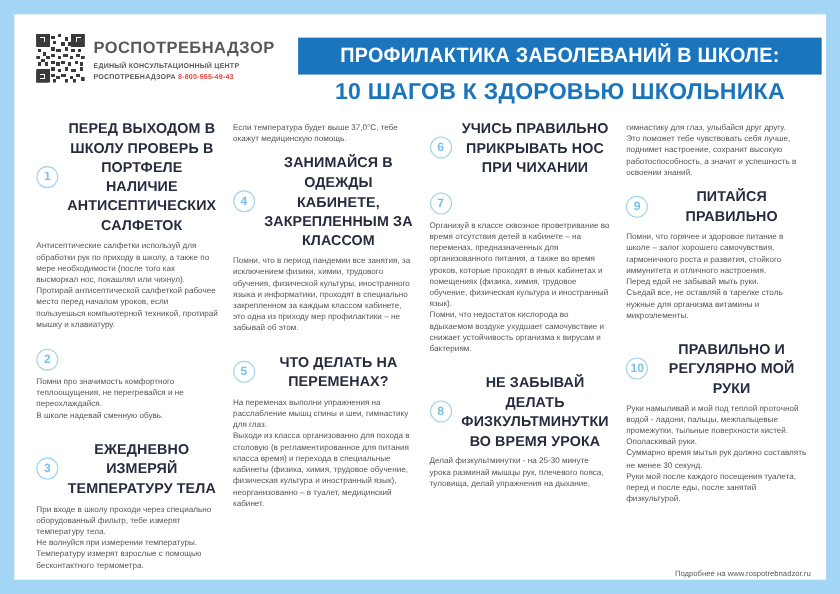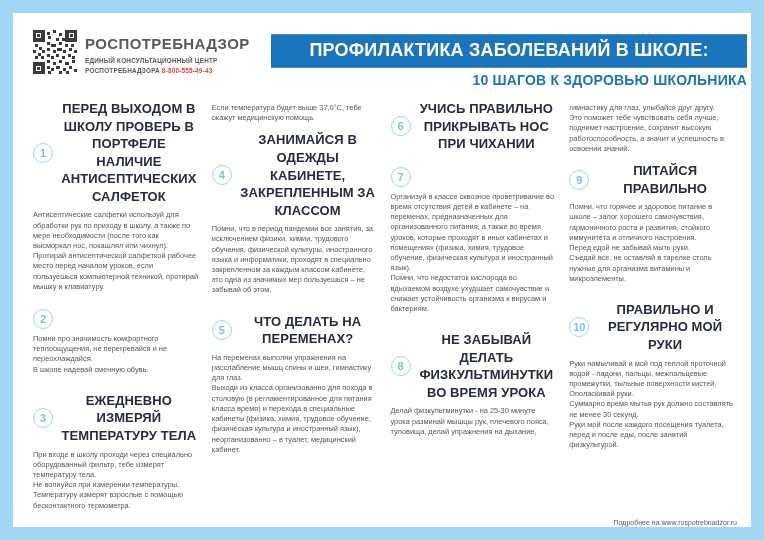--- a/index.html
+++ b/index.html
@@ -3,29 +3,29 @@
 <meta charset="utf-8">
 <style>
   * { margin:0; padding:0; box-sizing:border-box; }
   html,body { width:764px; height:540px; }
   body { font-family:"Liberation Sans", sans-serif; }
   .poster { width:764px; height:540px; background:#a2d6f4; padding:13px; }
   .sheet { width:100%; height:100%; background:#ffffff; position:relative; display:flex; flex-direction:column; overflow:hidden; }
 
   
   .top { display:flex; align-items:flex-start; padding:16px 4px 4px 20px; height:88px; }
-  .brandbox { display:flex; gap:8px; width:238px; flex:0 0 auto; align-items:center; }
+  .brandbox { display:flex; gap:8px; width:238px; flex:0 0 auto; align-items:flex-end; }
   .qr { width:44px; height:44px; flex:0 0 auto; }
   .brandtext { padding-top:6px; }
   .brand { font-size:15px; font-weight:bold; color:#58595b; letter-spacing:.4px; white-space:nowrap; }
   .brandsub { font-size:6.4px; font-weight:bold; color:#58595b; margin-top:4px; line-height:1.5; letter-spacing:.2px; }
   .phone { color:#e8403a; }
   .titlebox { flex:1; padding-top:6px; }
   .banner { background:#1b75bc; color:#fff; text-align:center; font-weight:bold; font-size:18px; letter-spacing:.2px; padding:5px 0 6px; transform:scaleY(1.05); }
-  .subtitle { color:#1b75bc; text-align:right; font-weight:bold; font-size:14px; margin-top:5px; letter-spacing:.2px; }
+  .subtitle { color:#1b75bc; text-align:center; font-weight:bold; font-size:21px; margin-top:5px; letter-spacing:.2px; }
 
   
   .grid { flex:1; display:grid; grid-template-columns:repeat(4,1fr); column-gap:13px; padding:8px 16px 0 20px; align-content:start; }
   .col { display:flex; flex-direction:column; }
   .step { margin-bottom:9px; }
   .step-head { display:flex; align-items:center; gap:6px; margin-bottom:5px; }
   .num { flex:0 0 auto; width:20px; height:20px; border:1.6px solid #9fd3ef; border-radius:50%; color:#79bfe6; font-size:11px; font-weight:bold; display:flex; align-items:center; justify-content:center; }
   .step-title { flex:1; text-align:center; font-size:13px; font-weight:bold; color:#262b3e; line-height:1.35; letter-spacing:.1px; }
   .body-text { font-size:7.4px; color:#55565a; line-height:1.38; white-space:pre-line; margin-bottom:8px; }
   .cont { margin-top:3px; }
@@ -145,21 +145,21 @@
         </div>
       </div>
 
       <div class="col">
         <div class="body-text cont">Если температура будет выше 37,0°С, тебе окажут медицинскую помощь.</div>
         <div class="step">
           <div class="step-head">
               <div class="num">4</div>
             <div class="step-title">ЗАНИМАЙСЯ В ОДЕЖДЫ КАБИНЕТЕ, ЗАКРЕПЛЕННЫМ ЗА КЛАССОМ</div>
             </div>
-          <div class="body-text">Помни, что в период пандемии все занятия, за исключением физики, химии, трудового обучения, физической культуры, иностранного языка и информатики, проходят в специально закрепленном за каждым классом кабинете, это одна из значимых мер пользуешься – не забывай об этом.</div>
+          <div class="body-text">Помни, что в период пандемии все занятия, за исключением физики, химии, трудового обучения, физической культуры, иностранного языка и информатики, проходят в специально закрепленном за каждым классом кабинете, это одна из приходу мер профилактики – не забывай об этом.</div>
         </div>
         <div class="step">
           <div class="step-head">
               <div class="num">5</div>
             <div class="step-title">ЧТО ДЕЛАТЬ НА ПЕРЕМЕНАХ?</div>
             </div>
           <div class="body-text">На переменах выполни упражнения на расслабление мышц спины и шеи, гимнастику для глаз.
 Выходи из класса организованно для похода в столовую (в регламентированное для питания класса время) и перехода в специальные кабинеты (физика, химия, трудовое обучение, физическая культура и иностранный язык), неорганизованно – в туалет, медицинский кабинет.</div>
         </div>
       </div>

